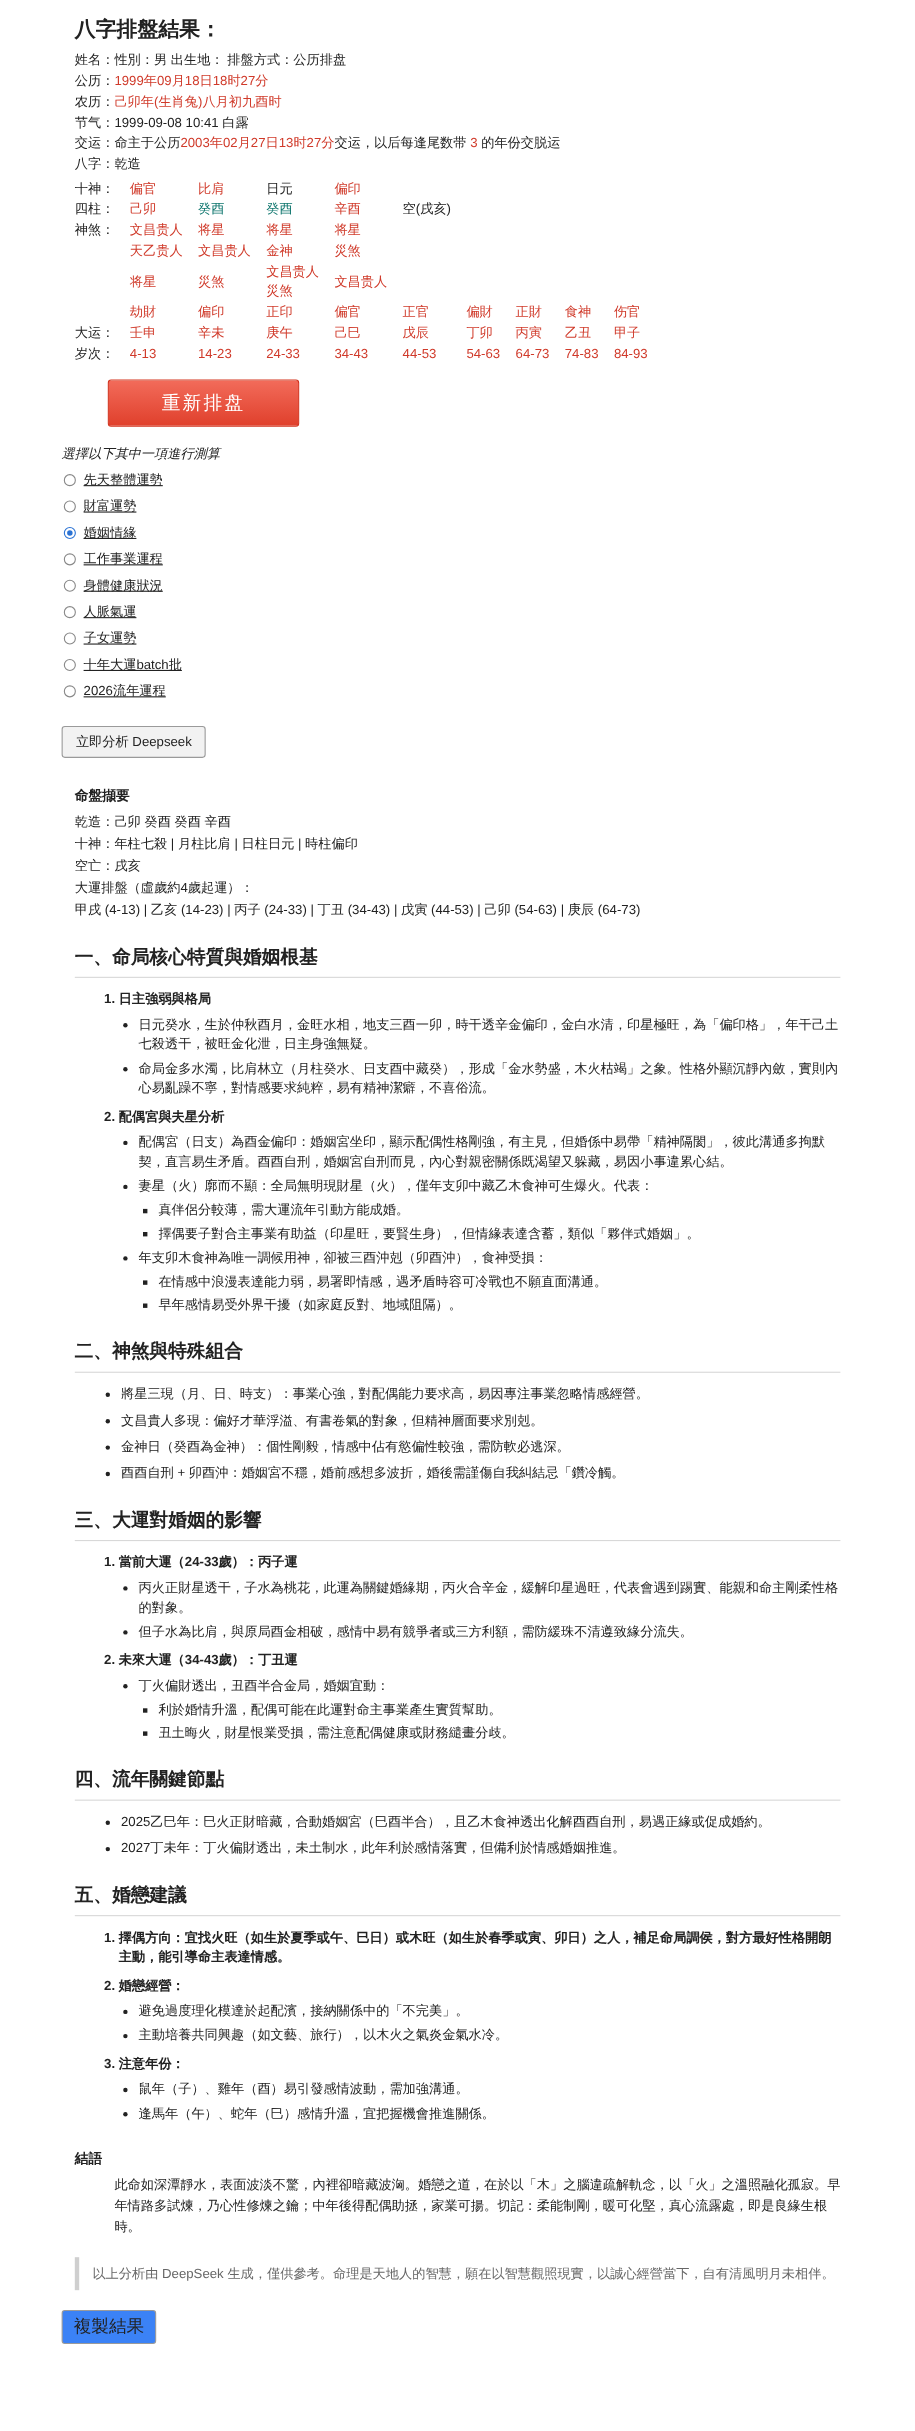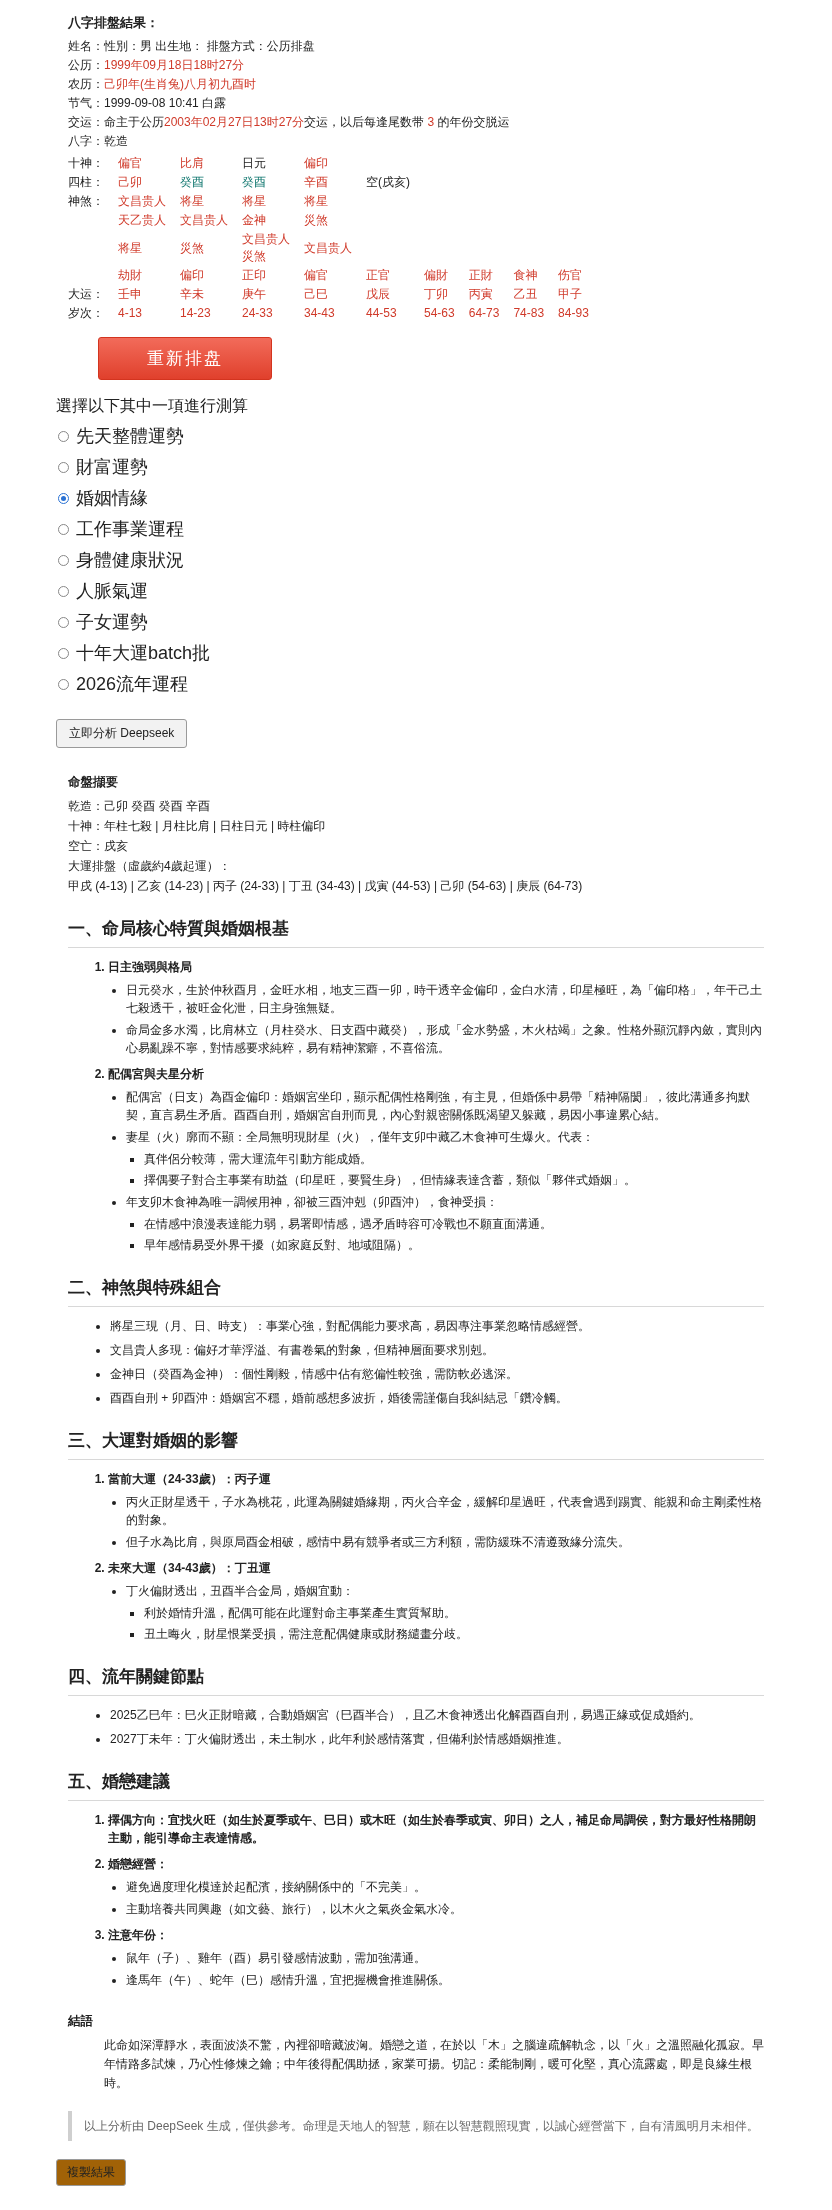--- a/index.html
+++ b/index.html
@@ -8,21 +8,21 @@
     padding: 0;
     background: #ffffff;
     font-family: "Liberation Sans", sans-serif;
     font-size: 12px;
     color: #222;
     width: 832px;
   }
   .page { width: 832px; padding: 10px 28px 20px 28px; }
 
   
-  .sec-title { font-weight: bold; font-size: 13px; margin: 4px 0 6px 40px; }
+  .sec-title { font-weight: bold; font-size: 19px; margin: 4px 0 6px 40px; }
   .kv { margin: 2px 0 2px 40px; line-height: 17px; }
   .red { color: #d03a2a; }
 
   table.bz { margin: 4px 0 2px 40px; border-collapse: collapse; }
   table.bz td { padding: 1px 14px 1px 0; line-height: 17px; white-space: nowrap; }
   td.rowlabel { color: #222; padding-right: 6px; }
   .c-red { color: #d03a2a; }
   .c-blue { color: #0f766e; }
   .c-dark { color: #222; }
 
@@ -38,34 +38,34 @@
     border: 1px solid #d3341f;
     border-radius: 3px;
     color: #fff;
     font-size: 17px;
     font-weight: normal;
     padding: 9px 48px;
     letter-spacing: 2px;
     cursor: pointer;
   }
 
-  .choose-label { margin: 16px 0 4px 28px; font-size: 16px; }
+  .choose-label { margin: 16px 0 4px 28px; font-size: 12px; font-style: italic; }
   .opts { margin-left: 30px; }
   .opt { display: flex; align-items: center; margin: 7px 0; }
   .radio {
     width: 11px; height: 11px; border-radius: 50%;
     border: 1px solid #888; background: #fff; margin-right: 7px;
     display: inline-block; position: relative; flex: none;
   }
   .radio.checked { border-color: #2a72d4; }
   .radio.checked::after {
     content: ""; position: absolute; left: 2px; top: 2px;
     width: 5px; height: 5px; border-radius: 50%; background: #2a72d4;
   }
-  .opt span.t { font-size: 18px; }
+  .opt span.t { font-size: 12px; text-decoration: underline; }
 
   .analyze-btn {
     margin: 16px 0 0 28px;
     display: inline-block;
     background: #f2f2f2;
     border: 1px solid #9a9a9a;
     border-radius: 3px;
     padding: 5px 12px;
     font-size: 12px;
     cursor: pointer;
@@ -98,25 +98,25 @@
   .note {
     margin: 18px 0 0 0;
     border-left: 4px solid #cfcfcf;
     padding: 6px 0 6px 12px;
     color: #666;
     line-height: 18px;
   }
   .copy-btn {
     margin: 18px 0 0 28px;
     display: inline-block;
-    background: #a16207;
+    background: #3b82f6;
     border: 1px solid #9a9a9a;
     border-radius: 3px;
     padding: 4px 10px;
-    font-size: 12px;
+    font-size: 16px;
     cursor: pointer;
   }
 </style>
 </head>
 <body>
 
 <div class="page">
 
   
   <div class="sec-title">八字排盤結果：</div>

